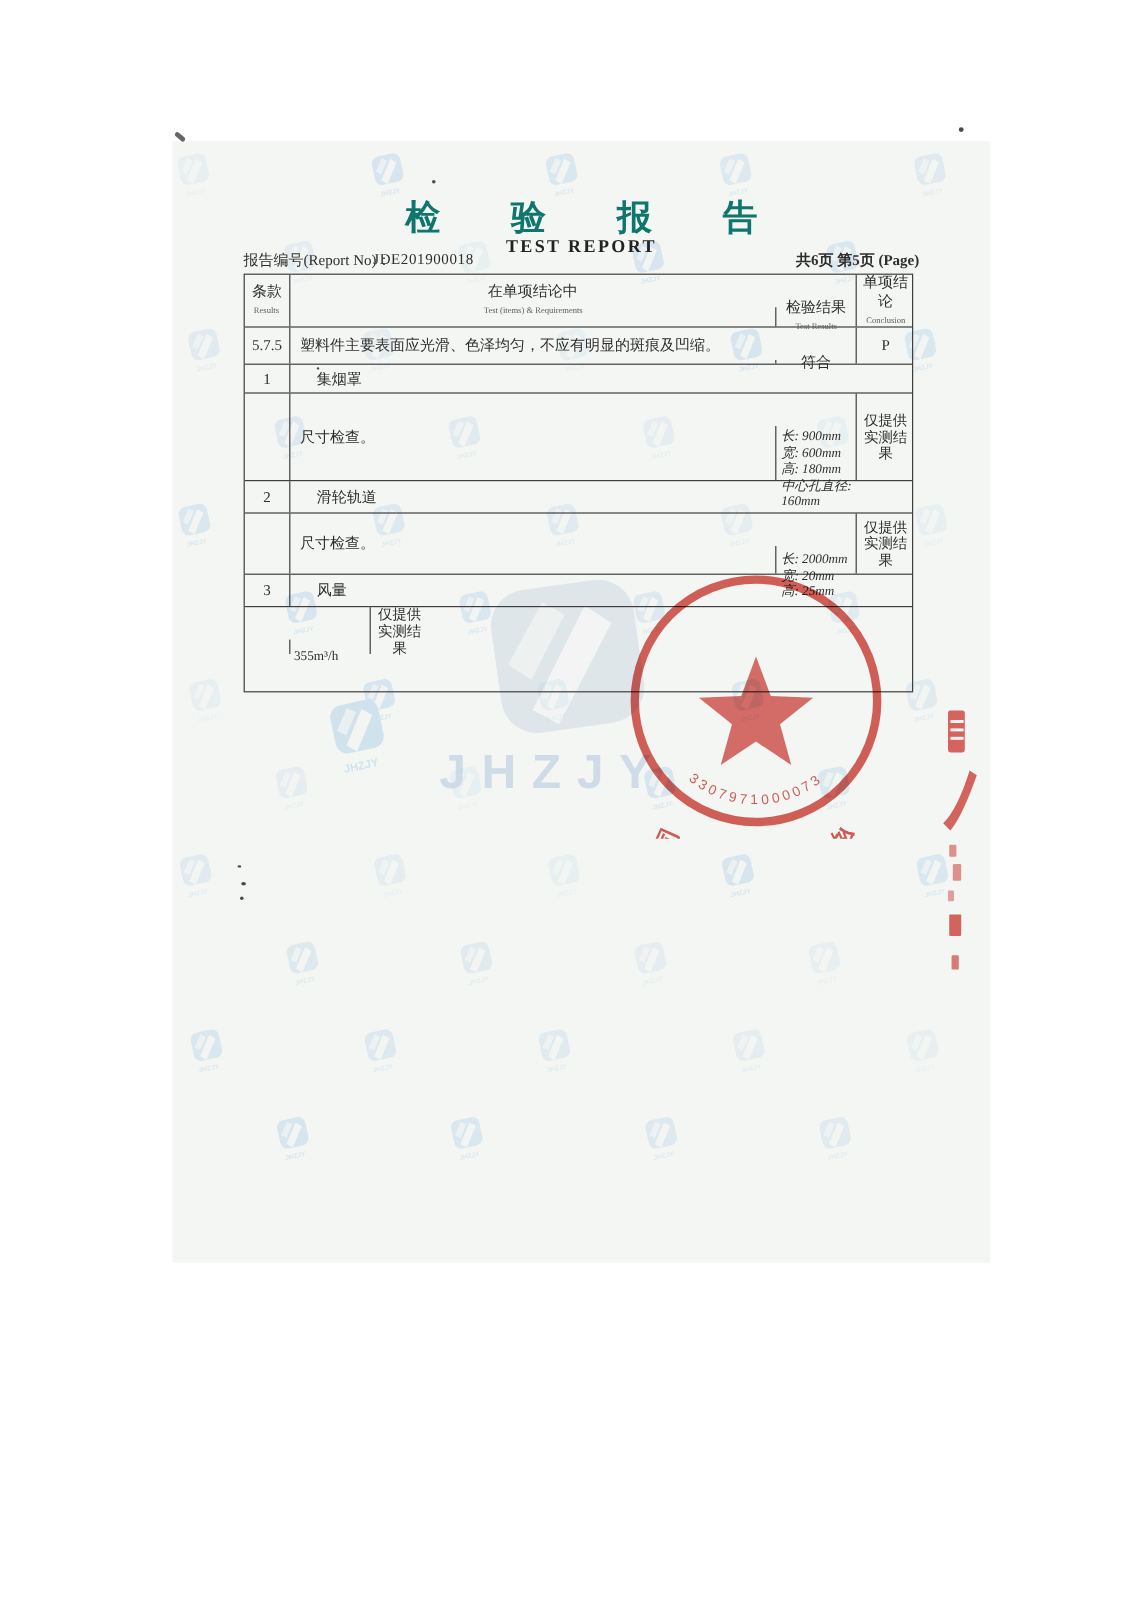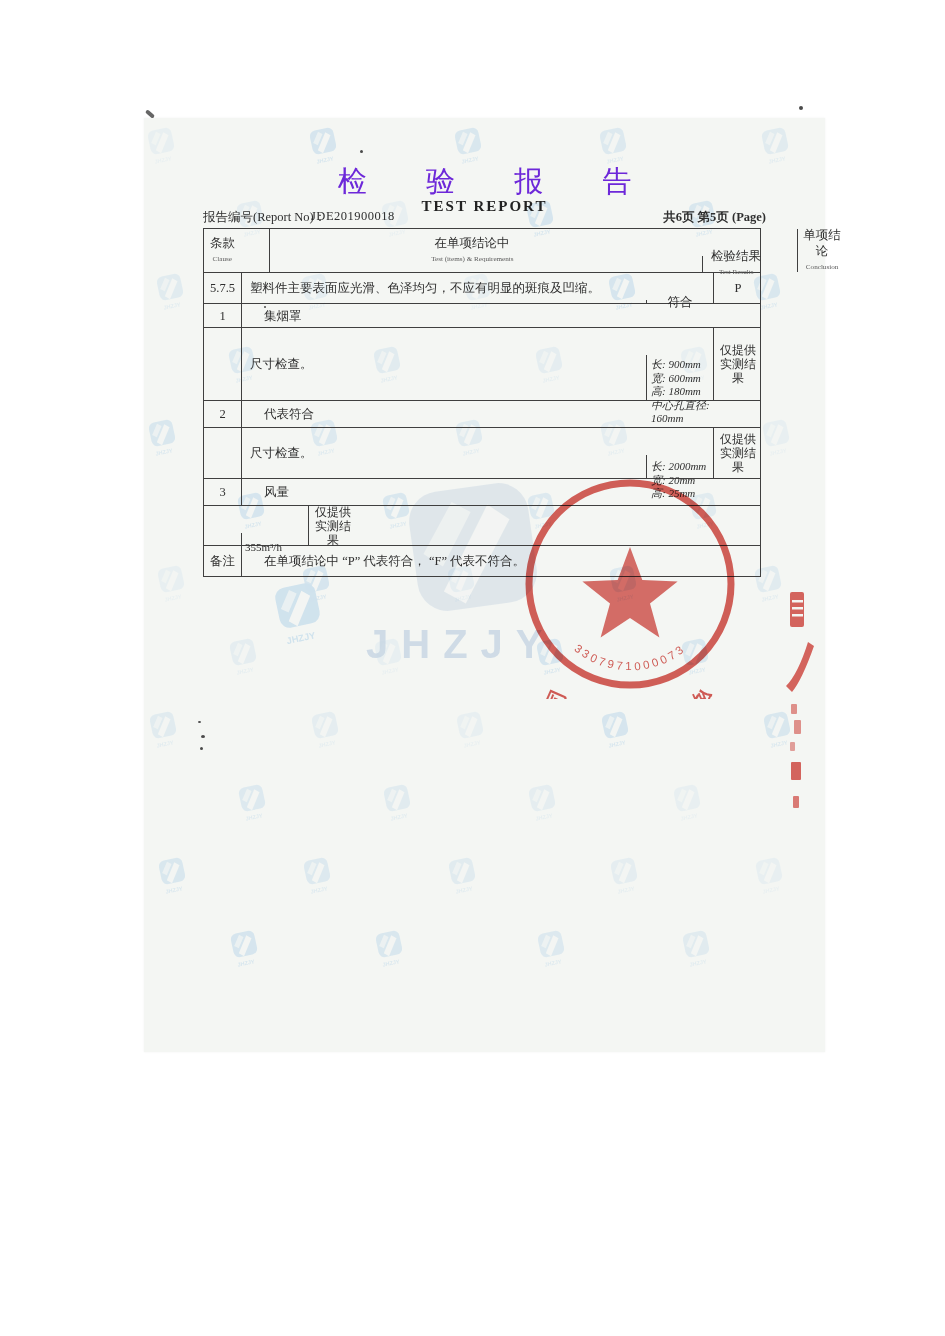--- a/index.html
+++ b/index.html
@@ -9,38 +9,38 @@
     overflow:hidden;
   }
   .page{
     position:absolute;left:144px;top:118px;width:681px;height:934px;
     background:#f4f6f3;box-shadow:0 0 2px rgba(0,0,0,0.06);
   }
   .abs{position:absolute;}
   
   .title-cn{
     left:0;right:0;top:44px;text-align:center;
-    font-size:29px;font-weight:normal;letter-spacing:26px;color:#6d28d9;
+    font-size:29px;font-weight:bold;letter-spacing:26px;color:#0f766e;
     text-indent:26px;
   }
   .title-en{
     left:0;right:0;top:80px;text-align:center;
     font-size:15px;font-weight:bold;letter-spacing:2px;color:#222;
   }
   .report-line{left:59px;top:91px;width:563px;height:18px;font-size:12.5px;}
   .report-no-label{position:absolute;left:0;top:0;}
   .report-no{position:absolute;left:108px;top:0;letter-spacing:0.5px;}
   .pagination{position:absolute;right:0;top:0;font-weight:bold;}
   
   .rtable{
     left:59px;top:110px;width:558px;height:349px;
     border:1px solid #3f3f3f;box-sizing:border-box;background:transparent;
   }
   .trow{display:flex;box-sizing:border-box;border-top:1px solid #3f3f3f;}
-  .trow:first-child{border-top:none;gap:28px;}
+  .trow:first-child{border-top:none;}
   .tcell{box-sizing:border-box;border-left:1px solid #3f3f3f;display:flex;
     align-items:center;font-size:12.5px;line-height:16px;}
   .tcell:first-child{border-left:none;}
   .c-clause{width:37px;justify-content:center;text-align:center;flex:none;}
   .c-item{width:405px;padding-left:8px;flex:none;}
   .c-result{width:67px;justify-content:center;text-align:center;flex:none;margin-top:27px;}
   .c-concl{width:49px;justify-content:center;text-align:center;flex:none;}
   .c-span{width:521px;padding-left:22px;flex:none;}
   .hdr .cn{display:block;font-size:12.5px;}
   .hdr .en{display:block;font-size:7.5px;color:#5a5a5a;transform:scale(.95);}
@@ -534,21 +534,21 @@
     <span class="report-no">JDE201900018</span>
     <span class="pagination">共6页 第5页 (Page)</span>
   </div>
 
   <div class="abs rtable">
 
     <div class="trow hdr" style="height:43px">
       <div class="tcell c-clause">
         <div class="hstack">
           <span class="cn">条款</span>
-          <span class="en">Clause</span>
+          <span class="en">Results</span>
         </div>
       </div>
       <div class="tcell c-item" style="justify-content:center;padding-left:0">
         <div class="hstack">
           <span class="cn">在单项结论中</span>
           <span class="en">Test (items) &amp; Requirements</span>
         </div>
       </div>
       <div class="tcell c-result">
         <div class="hstack">
@@ -588,21 +588,21 @@
           <div>160mm</div>
         </div>
       </div>
       <div class="tcell c-concl">
         <div class="wrap3">仅提供实测结果</div>
       </div>
     </div>
 
     <div class="trow" style="height:27px">
       <div class="tcell c-clause">2</div>
-      <div class="tcell c-span">代表符合</div>
+      <div class="tcell c-span">滑轮轨道</div>
     </div>
 
     <div class="trow" style="height:51px">
       <div class="tcell c-clause"></div>
       <div class="tcell c-item">尺寸检查。</div>
       <div class="tcell c-result" style="align-items:flex-start">
         <div class="rlines" style="padding-top:5px">
           <div>长: 2000mm</div>
           <div>宽: 20mm</div>
           <div>高: 25mm</div>
@@ -619,24 +619,20 @@
     </div>
 
     <div class="trow" style="height:40px">
       <div class="tcell c-clause"></div>
       <div class="tcell c-result meas">355m³/h</div>
       <div class="tcell c-concl">
         <div class="wrap3">仅提供实测结果</div>
       </div>
     </div>
 
-    <div class="trow" style="height:31px">
-      <div class="tcell c-clause">备注</div>
-      <div class="tcell c-span">在单项结论中 “P” 代表符合， “F” 代表不符合。</div>
-    </div>
   </div>
 
   <svg class="stamp-svg" width="230" height="230" viewBox="0 0 230 230">
     <defs>
       <path id="arcTop" d="M 115 189 A 74 74 0 1 1 114.9 189" fill="none"></path>
       <path id="arcBottom" d="M 46 168 A 88 88 0 0 0 184 168" fill="none"></path>
     </defs>
     <circle cx="115" cy="115" r="101" fill="none" stroke="#cf3730" stroke-width="7" opacity="0.9"></circle>
     <polygon points="115,78 127.3,111 162.6,112.5 135,134.5 144.4,168.5 115,149 85.6,168.5 95,134.5 67.4,112.5 102.7,111" fill="#cf3730" opacity="0.82"></polygon>
     <text font-size="20" font-weight="bold" fill="#cf3730" opacity="0.92" style="font-family:'Liberation Serif','DejaVu Serif',serif" letter-spacing="1">

